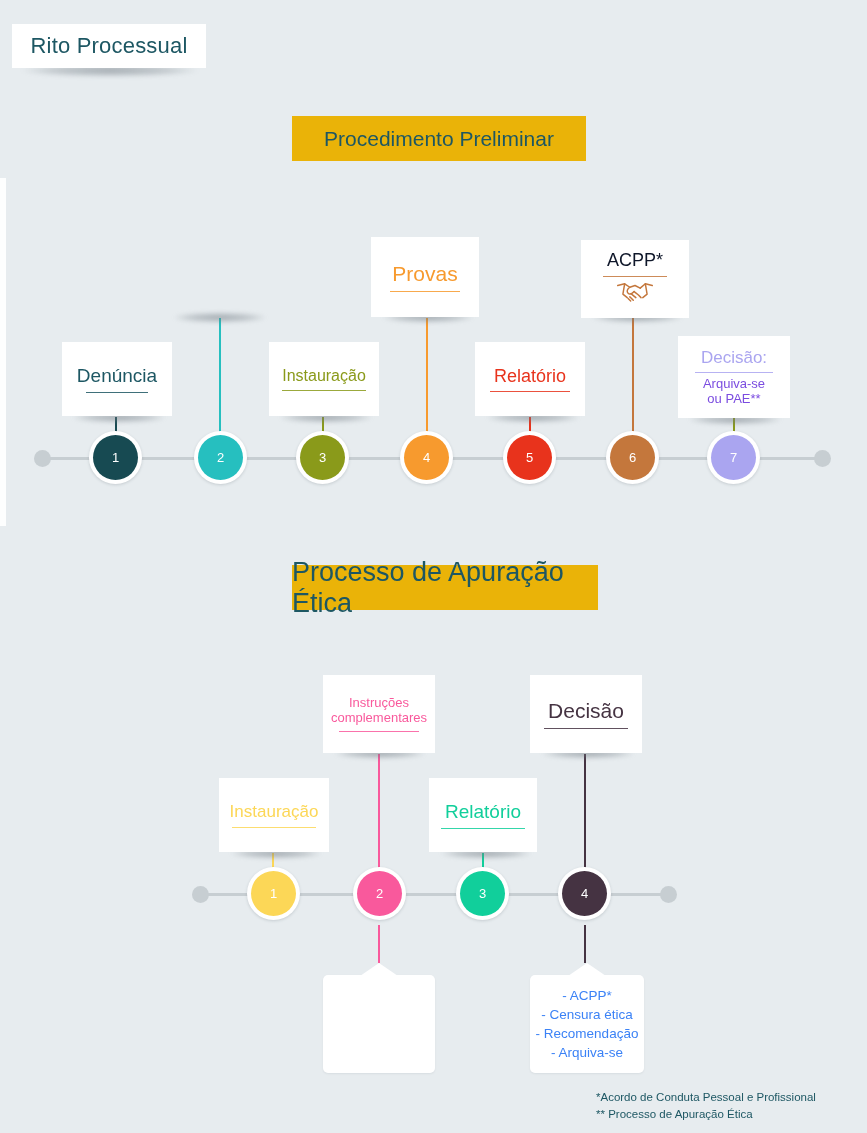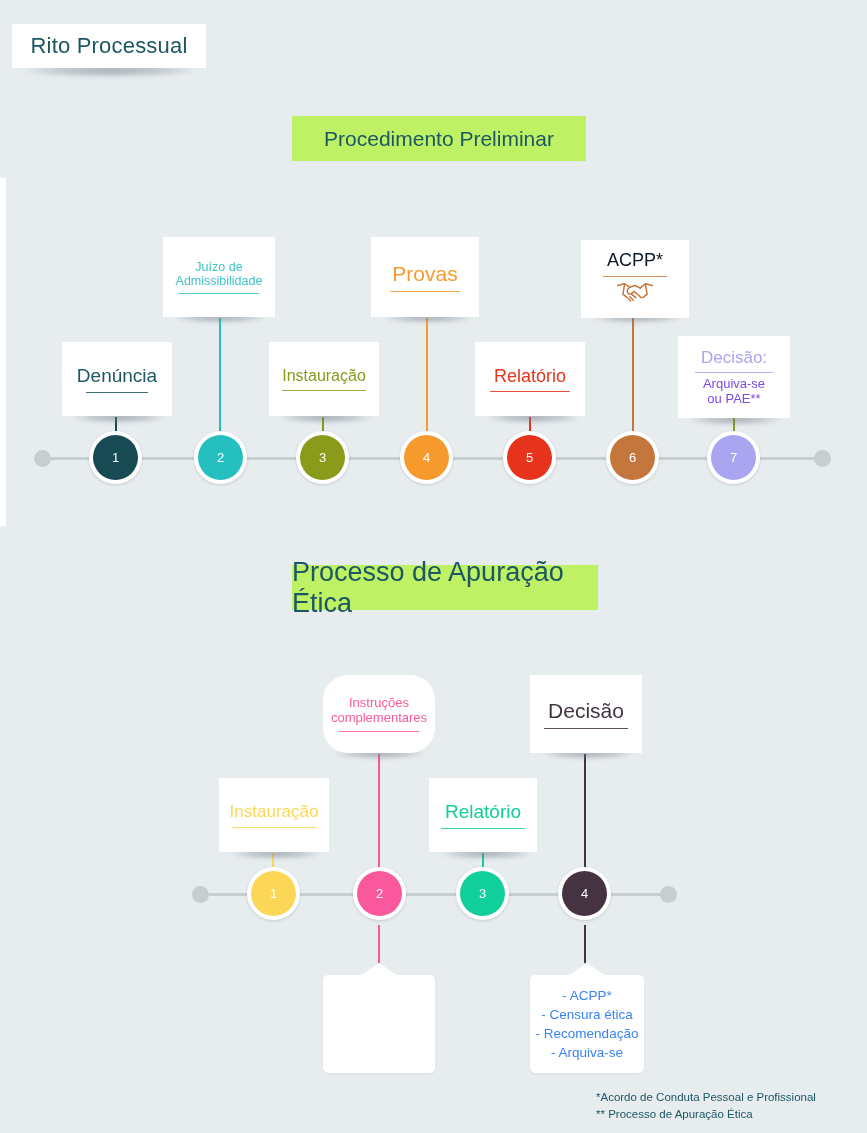--- a/index.html
+++ b/index.html
@@ -45,21 +45,21 @@
   .node .disc{
     border-radius:50%;display:flex;align-items:center;justify-content:center;
     color:#ffffff;font-size:13px;
   }
 
   
   .stem{position:absolute;width:2px;}
 
   
   .chip{
-    position:absolute;background:#bef264;color:#1d5763;
+    position:absolute;background:#eab308;color:#1d5763;
     display:flex;align-items:center;justify-content:center;
   }
 
   
   .callout{
     position:absolute;background:#fff;border-radius:5px;
     display:flex;align-items:center;justify-content:center;
     text-align:center;line-height:1.42;box-sizing:border-box;
     box-shadow:0 1px 2px rgba(90,100,110,.10);
   }
@@ -100,25 +100,20 @@
     <div class="rule" style="color:#1d5763;width:62px;"></div>
   </div>
   <div class="node" style="left:89px;top:431px;width:53px;height:53px;">
     <div class="disc" style="width:45px;height:45px;background:#174a52;">
       <span>1</span>
     </div>
   </div>
 
   <div class="stem" style="left:219px;top:318px;height:122px;background:#26bfbf;"></div>
   <div class="shadow" style="left:173px;top:312px;width:94px;height:11px;"></div>
-  <div class="card" style="left:163px;top:237px;width:112px;height:80px;">
-    <div class="ttl" style="color:#3cc4c4;font-size:12.5px;">Juízo de
-Admissibilidade</div>
-    <div class="rule" style="color:#3cc4c4;width:80px;"></div>
-  </div>
   <div class="node" style="left:194px;top:431px;width:53px;height:53px;">
     <div class="disc" style="width:45px;height:45px;background:#26bfbf;">
       <span>2</span>
     </div>
   </div>
 
   <div class="stem" style="left:322px;top:417px;height:22px;background:#8a9a1a;"></div>
   <div class="shadow" style="left:279px;top:412px;width:94px;height:11px;"></div>
   <div class="card" style="left:269px;top:342px;width:110px;height:74px;">
     <div class="ttl" style="color:#8a9a1a;font-size:16px;">Instauração</div>
@@ -208,21 +203,21 @@
     <div class="rule" style="color:#fcd757;width:84px;"></div>
   </div>
   <div class="node" style="left:247px;top:867px;width:53px;height:53px;">
     <div class="disc" style="width:45px;height:45px;background:#fcd757;">
       <span>1</span>
     </div>
   </div>
 
   <div class="stem" style="left:378px;top:754px;height:122px;background:#f9599c;"></div>
   <div class="shadow" style="left:334px;top:748px;width:92px;height:11px;"></div>
-  <div class="card" style="left:323px;top:675px;width:112px;height:78px;border-radius:25px;">
+  <div class="card" style="left:323px;top:675px;width:112px;height:78px;">
     <div class="ttl" style="color:#f9599c;font-size:13px;">Instruções
 complementares</div>
     <div class="rule" style="color:#f9599c;width:80px;"></div>
   </div>
   <div class="node" style="left:353px;top:867px;width:53px;height:53px;">
     <div class="disc" style="width:45px;height:45px;background:#f9599c;">
       <span>2</span>
     </div>
   </div>
   <div class="stem" style="left:378px;top:925px;height:38px;background:#f9599c;"></div>

